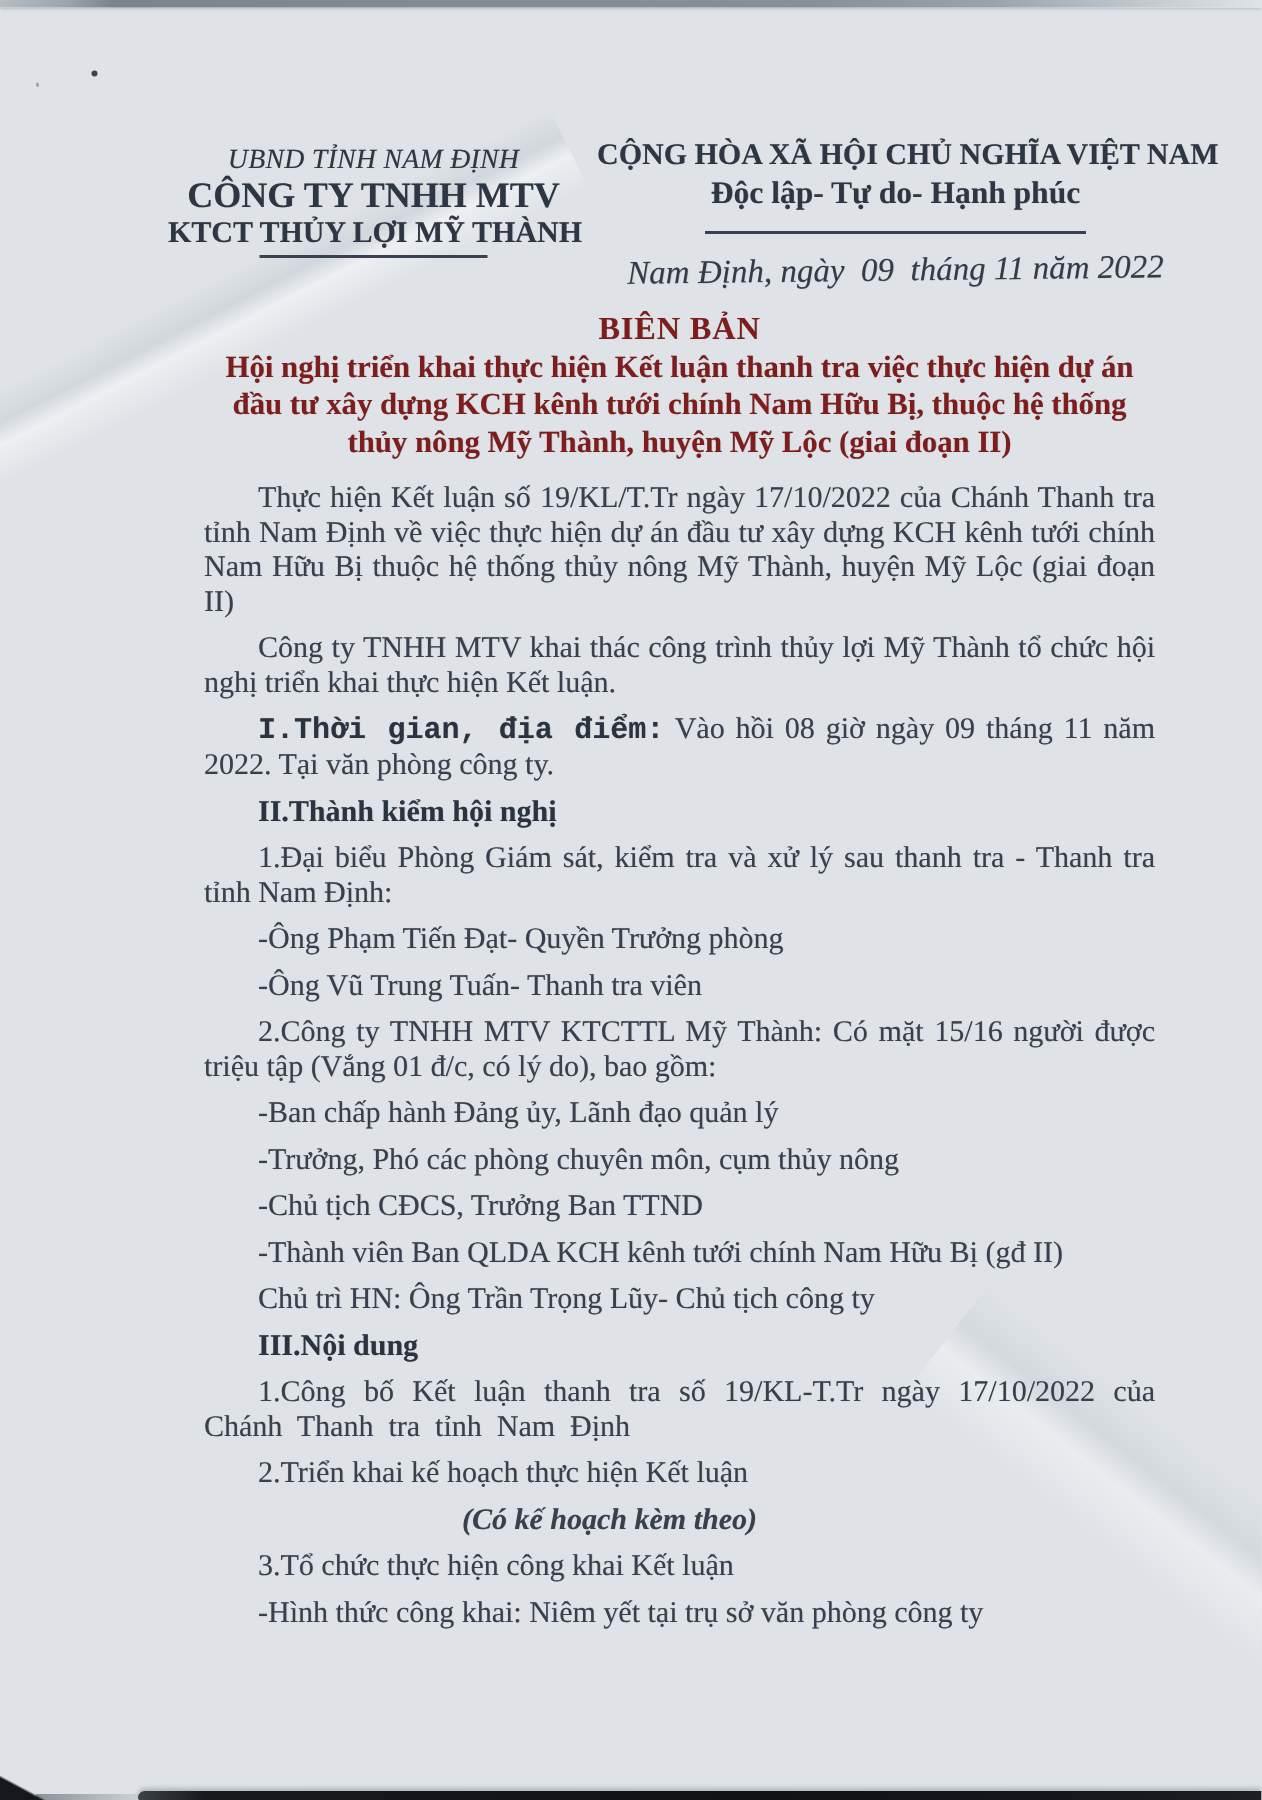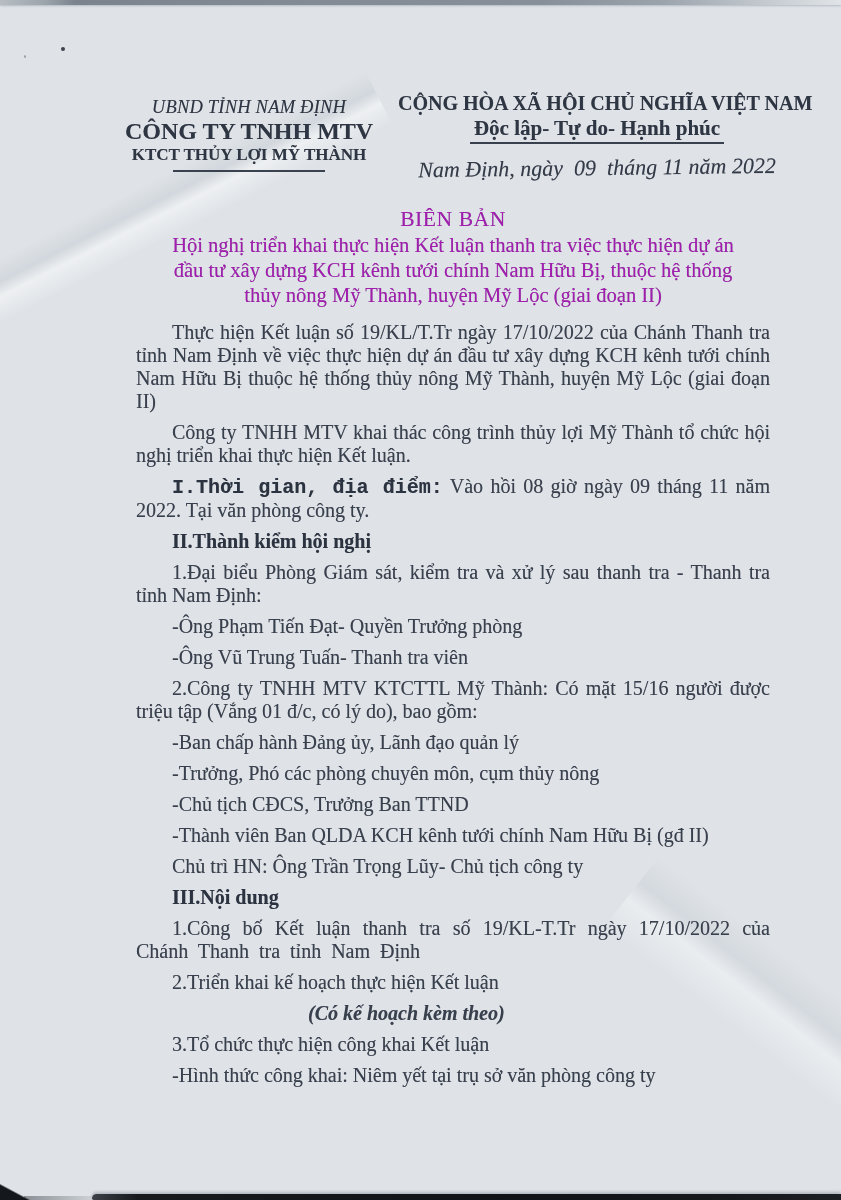--- a/index.html
+++ b/index.html
@@ -60,39 +60,39 @@
   .speck1 { position:absolute; left:61px; top:47px; width:4px; height:4px; border-radius:50%; background:#3b424c; text-shadow:none; }
   .speck2 { position:absolute; left:24px; top:55px; width:2px; height:3px; border-radius:50%; background:#99a1ab; text-shadow:none; }
 
   
   .org-block {
     position:absolute; left:112px; top:95px; width:274px;
     text-align:center; color:#2f3643;
   }
   .org-line1 { font-size:18.5px; line-height:24px; letter-spacing:0.2px;font-style:italic; }
   .org-line2 { font-size:24px; line-height:24px; font-weight:bold; }
-  .org-line3 { font-size:17px; line-height:24px; font-weight:bold; white-space:nowrap; }
+  .org-line3 { font-size:20px; line-height:24px; font-weight:bold; white-space:nowrap;text-align:right; }
   .org-underline { width:152px; margin:3px auto 0; border-bottom:2px solid #3a4250; height:0; }
 
   .national-block {
     position:absolute; left:398px; top:90px; width:398px;
     text-align:center; color:#2f3643;
   }
   .nat-line1 { font-size:20px; line-height:26px; font-weight:bold; white-space:nowrap; }
   .nat-line2 { font-size:21px; line-height:25px; font-weight:bold; }
-  .nat-line2 > span { display:inline-block; padding:0 4px 1px; border-bottom:2px solid #39414f; }
+  .nat-line2 > span { display:inline-block; padding:0 4px 13px; border-bottom:2px solid #39414f; }
   .date-line {
     margin-top:11px; font-size:22px; font-style:italic; color:#343b48;
     white-space:pre; transform:rotate(-0.7deg);
   }
 
   
   .title-block {
     position:absolute; left:136px; top:206px; width:634px;
-    text-align:center; font-weight:normal; color:#a21caf;
+    text-align:center; font-weight:bold; color:#7f1d1d;
   }
   .doc-title { font-size:21.5px; line-height:27px; letter-spacing:0.6px; }
   .doc-sub { font-size:20.5px; line-height:25px; }
 
   
   .doc-body {
     position:absolute; left:136px; top:321px; width:634px;
     font-size:20px; line-height:23px; text-align:justify; color:#39404d;
   }
   .doc-body p { margin:0 0 8px; text-indent:36px; }

